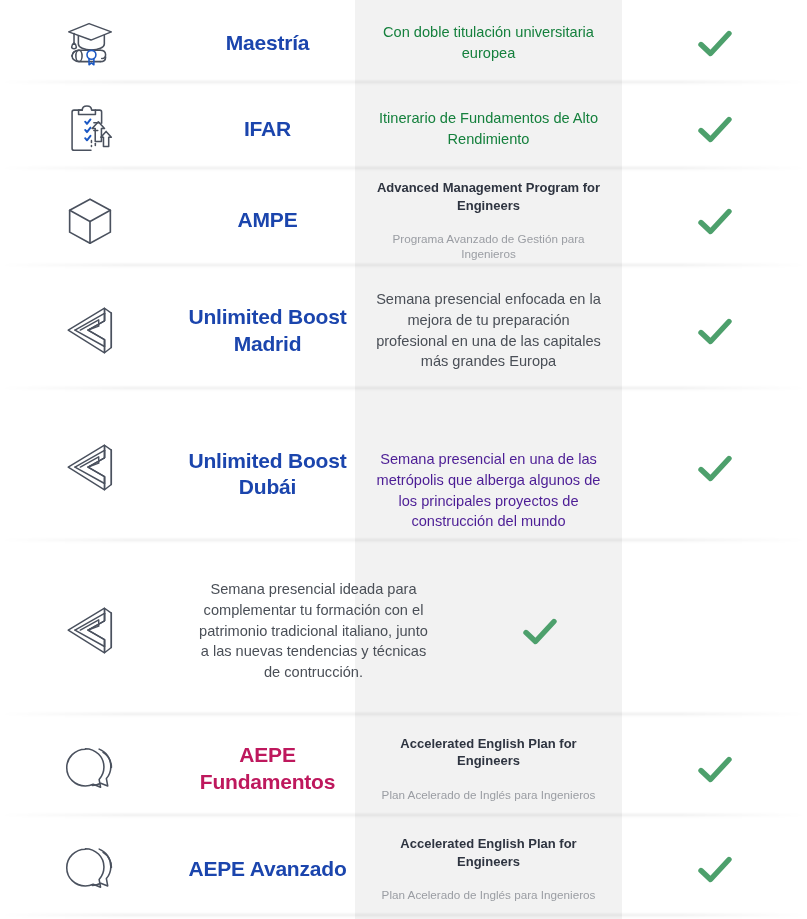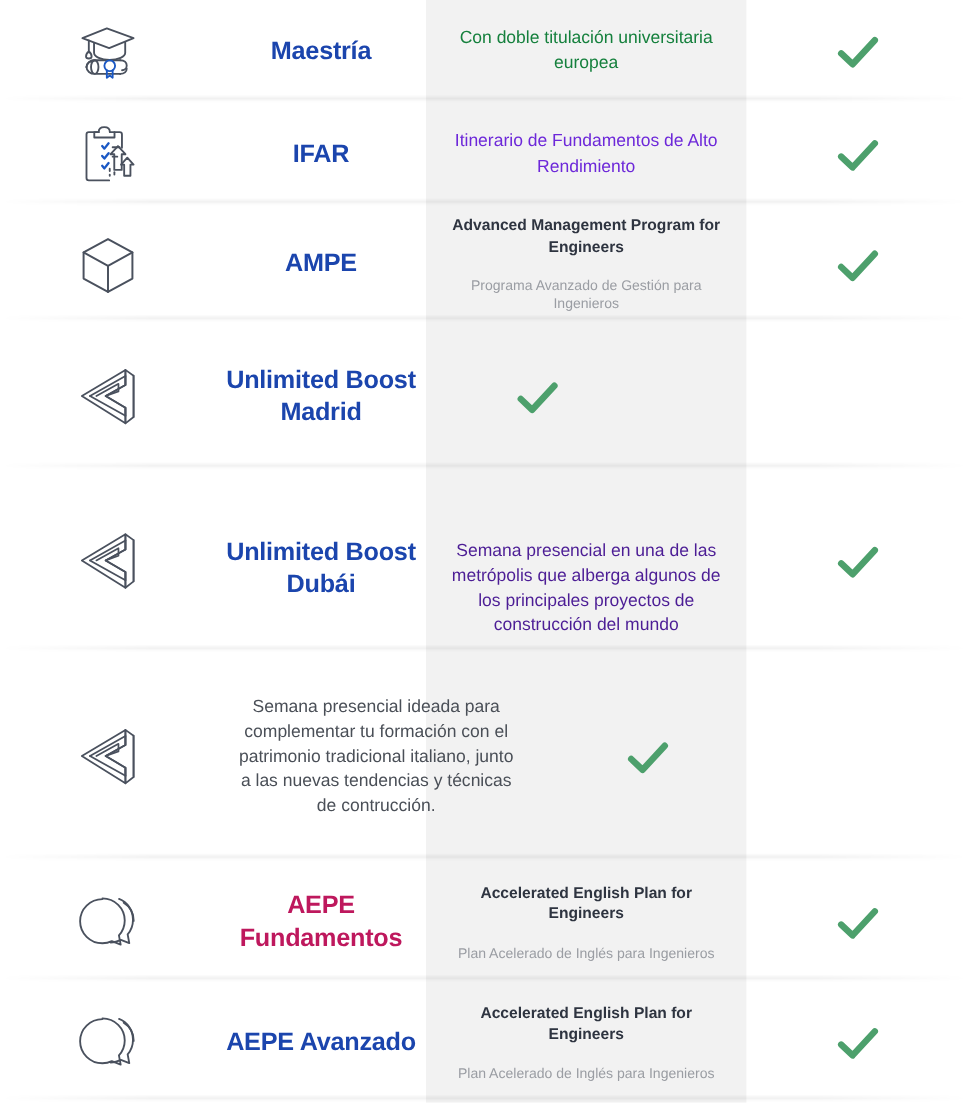--- a/index.html
+++ b/index.html
@@ -208,21 +208,21 @@
     <path d="M48.6 34.5 l5.4 6 h-2.7 V50 h-5.4 V40.5 h-2.7 Z"></path>
     <path d="M33.5 44 v6" stroke-dasharray="2 3"></path>
     <path d="M37.5 47 v5" stroke-dasharray="2 3"></path>
   </svg>
           </span>
         </div>
         <div class="col-name">
           <div class="name-text" style="color: rgb(27, 69, 173);">IFAR</div>
         </div>
         <div class="col-desc">
-          <div class="desc-text" style="color: #6d28d9;">Itinerario de Fundamentos de Alto Rendimiento</div>
+          <div class="desc-text" style="color: #15803d;">Itinerario de Fundamentos de Alto Rendimiento</div>
         </div>
         <div class="col-check">
           <span class="check-box">
             <svg id="tpl-check-icon" viewBox="0 0 48 48" width="48" height="48" fill="none" stroke="#4da06c" stroke-width="5.4" stroke-linecap="round" stroke-linejoin="round">
     <path d="M10 25.5 L19.5 34.5 L38 14.5" stroke="#4da06c"></path>
   </svg>
           </span>
         </div>
         <div class="sep"></div>
       </div>
@@ -263,20 +263,23 @@
     <path d="M47 13.8 L47 21.5"></path>
     <path d="M16.5 31 L47 48"></path>
     <path d="M47 48 L47 41"></path>
     <path d="M22 31 L41 20.5 V27 L30 31"></path>
   </svg>
           </span>
         </div>
         <div class="col-name">
           <div class="name-text" style="color: rgb(27, 69, 173);">Unlimited Boost Madrid</div>
         </div>
+        <div class="col-desc">
+          <div class="desc-text" style="color: rgb(74, 79, 87);">Semana presencial enfocada en la mejora de tu preparación profesional en una de las capitales más grandes Europa</div>
+        </div>
         <div class="col-check">
           <span class="check-box">
             <svg id="tpl-check-icon" viewBox="0 0 48 48" width="48" height="48" fill="none" stroke="#4da06c" stroke-width="5.4" stroke-linecap="round" stroke-linejoin="round">
     <path d="M10 25.5 L19.5 34.5 L38 14.5" stroke="#4da06c"></path>
   </svg>
           </span>
         </div>
         <div class="sep"></div>
       </div>
       <div class="row" style="height: 152px;">

